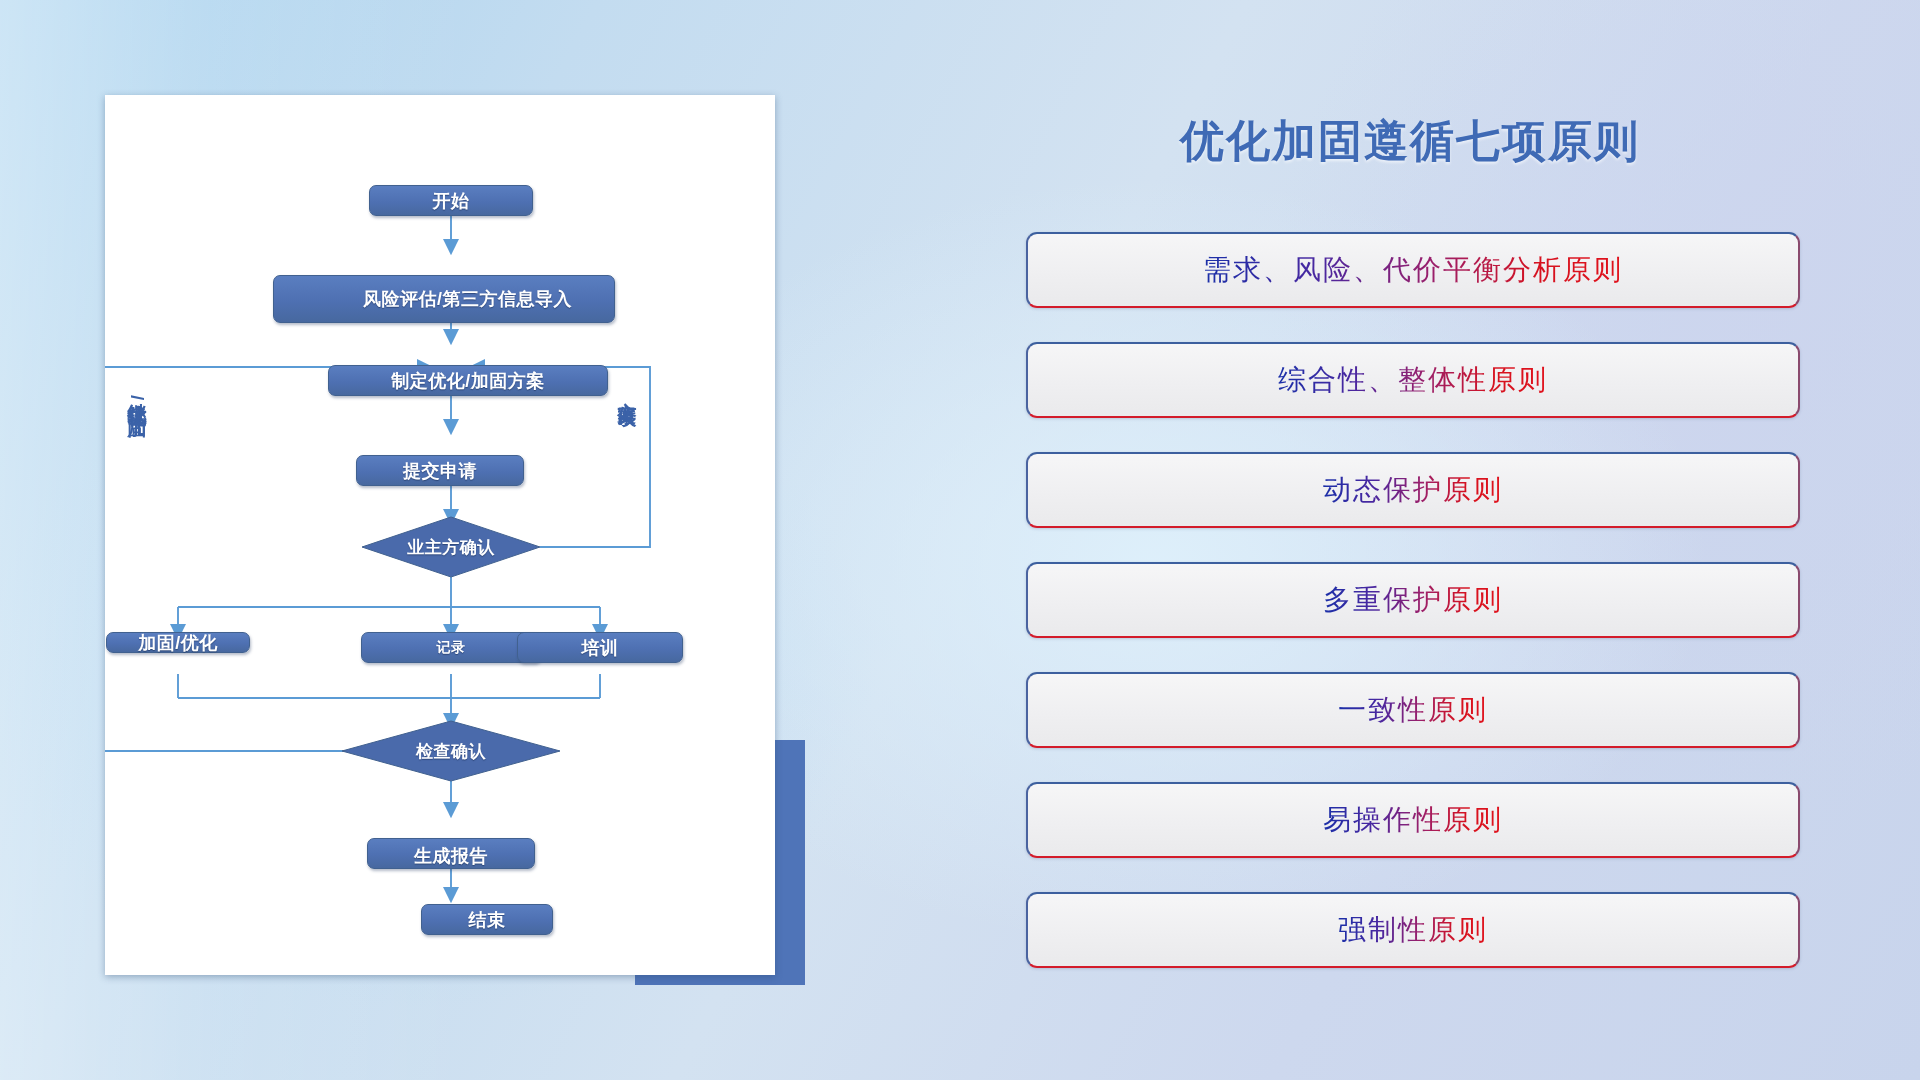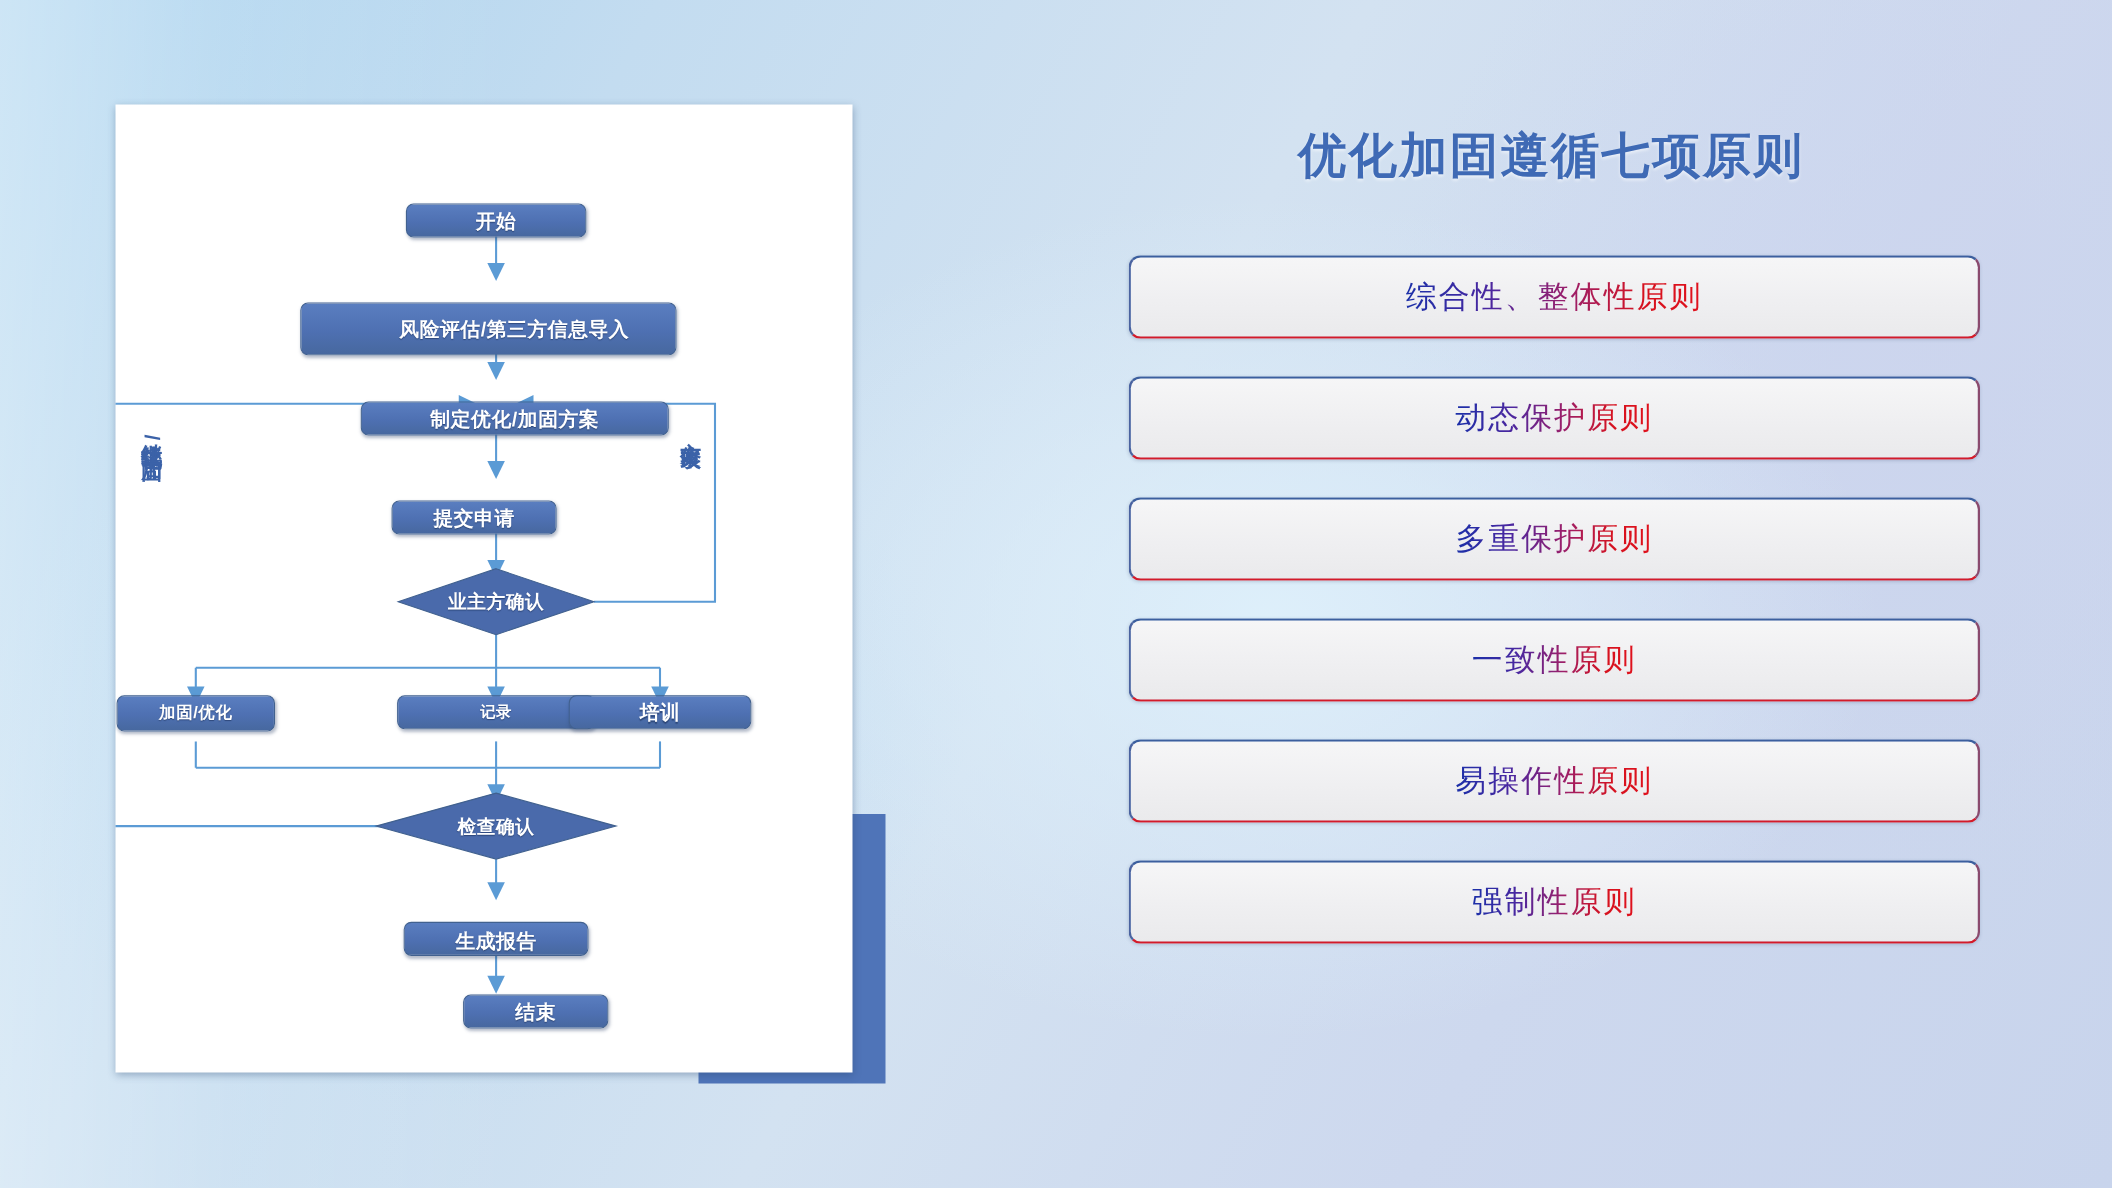--- a/index.html
+++ b/index.html
@@ -142,29 +142,29 @@
   </div>
 
   <div class="node rect" style="left:168px;top:180px;width:342px;height:48px;font-size:18px;padding-left:47px;">
     <span>风险评估/第三方信息导入</span>
   </div>
 
   <div class="node rect" style="left:206px;top:270px;width:280px;height:31px;font-size:18px;margin-left:17px;">
     <span>制定优化/加固方案</span>
   </div>
 
-  <div class="node rect" style="left:251px;top:360px;width:150px;height:31px;font-size:18px;">
+  <div class="node rect" style="left:251px;top:360px;width:168px;height:31px;font-size:18px;">
     <span>提交申请</span>
   </div>
 
   <div class="node diamond" style="left:257px;top:437px;width:178px;height:30px;font-size:17px;">
     <span>业主方确认</span>
   </div>
 
-  <div class="node rect" style="left:1px;top:537px;width:144px;height:33px;font-size:15px;">
+  <div class="node rect" style="left:1px;top:537px;width:144px;height:21px;font-size:18px;">
     <span>加固/优化</span>
   </div>
 
   <div class="node rect" style="left:256px;top:537px;width:180px;height:31px;font-size:14px;">
     <span>记录</span>
   </div>
 
   <div class="node rect" style="left:412px;top:537px;width:166px;height:31px;font-size:18px;">
     <span>培训</span>
   </div>
@@ -184,20 +184,23 @@
   <div class="vlabel" style="left:22px;top:292px;">继续优化/加固</div>
 
   <div class="vlabel" style="left:512px;top:292px;">方案修改</div>
 
 </div>
 
 <div id="right-title">优化加固遵循七项原则</div>
 
 <div id="principles">
   <div class="principle">
+    <span>需求、风险、代价平衡分析原则</span>
+  </div>
+  <div class="principle">
     <span>综合性、整体性原则</span>
   </div>
   <div class="principle">
     <span>动态保护原则</span>
   </div>
   <div class="principle">
     <span>多重保护原则</span>
   </div>
   <div class="principle">
     <span>一致性原则</span>

